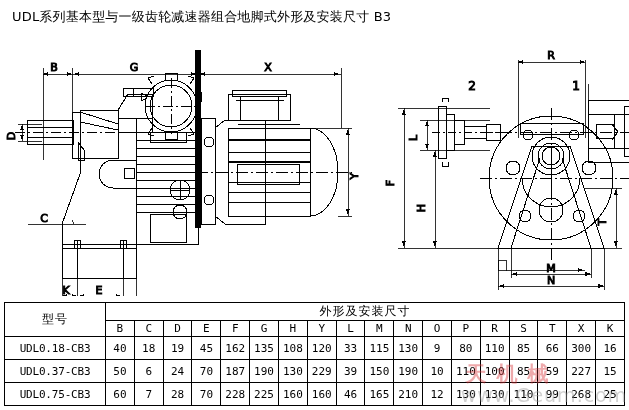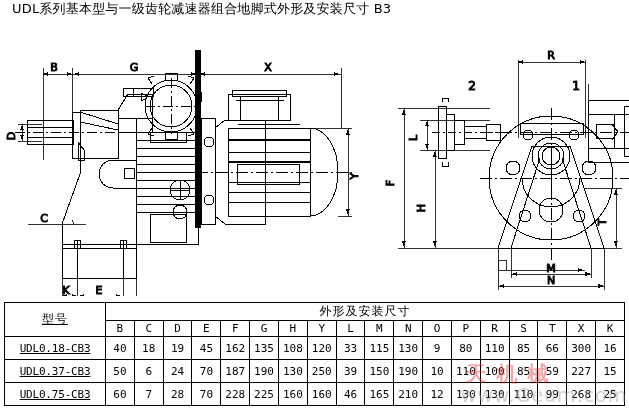--- a/index.html
+++ b/index.html
@@ -2,21 +2,21 @@
 <html><head>
 <meta charset="utf-8">
 <style>
   html,body{margin:0;padding:0;background:#ffffff;}
   body{
     width:629px;height:410px;position:relative;overflow:hidden;
     font-family:"Liberation Sans","DejaVu Sans",sans-serif;
     color:#000;
   }
   .title{
-    position:absolute;left:12px;top:0;
+    position:absolute;left:12px;top:8px;
     font-size:13px;letter-spacing:.2px;white-space:nowrap;
     font-family:"DejaVu Sans",sans-serif;
   }
 
   
   .drawing{position:absolute;left:0;top:28px;width:629px;height:268px;}
   .drawing svg{display:block;}
 
   .dimlabel{
     font-family:"DejaVu Sans",sans-serif;
@@ -35,21 +35,21 @@
     font-family:"DejaVu Sans Mono","Liberation Mono",monospace;
     font-size:11px;
   }
   table td,table th{
     border:1px solid #000;text-align:center;vertical-align:middle;
     padding:0;font-weight:normal;background:transparent;
   }
   table th{height:15px;}
   .cell-model{
     width:100px;font-family:"DejaVu Sans Mono","Liberation Mono",monospace;
-    font-size:10.5px;letter-spacing:-.2px;height:23px;text-decoration:underline;
+    font-size:10.5px;letter-spacing:-.2px;height:23px;
   }
   .hdr-model{
     font-family:"DejaVu Sans",sans-serif;font-size:12px;letter-spacing:1px;
   }
   .hdr-group{
     font-family:"DejaVu Sans",sans-serif;font-size:12px;letter-spacing:1px;
     height:16px;
     margin-top:44px;
   }
   .dimcol{width:31px;}
@@ -433,21 +433,21 @@
         </tr>
         <tr class="datarow">
           <td class="cell-model">UDL0.37-CB3</td>
           <td class="dimcol">50</td>
           <td class="dimcol">6</td>
           <td class="dimcol">24</td>
           <td class="dimcol">70</td>
           <td class="dimcol">187</td>
           <td class="dimcol">190</td>
           <td class="dimcol">130</td>
-          <td class="dimcol">250</td>
+          <td class="dimcol">229</td>
           <td class="dimcol">39</td>
           <td class="dimcol">150</td>
           <td class="dimcol">190</td>
           <td class="dimcol">10</td>
           <td class="dimcol">110</td>
           <td class="dimcol">100</td>
           <td class="dimcol">85</td>
           <td class="dimcol">59</td>
           <td class="dimcol">227</td>
           <td class="dimcol">15</td>

